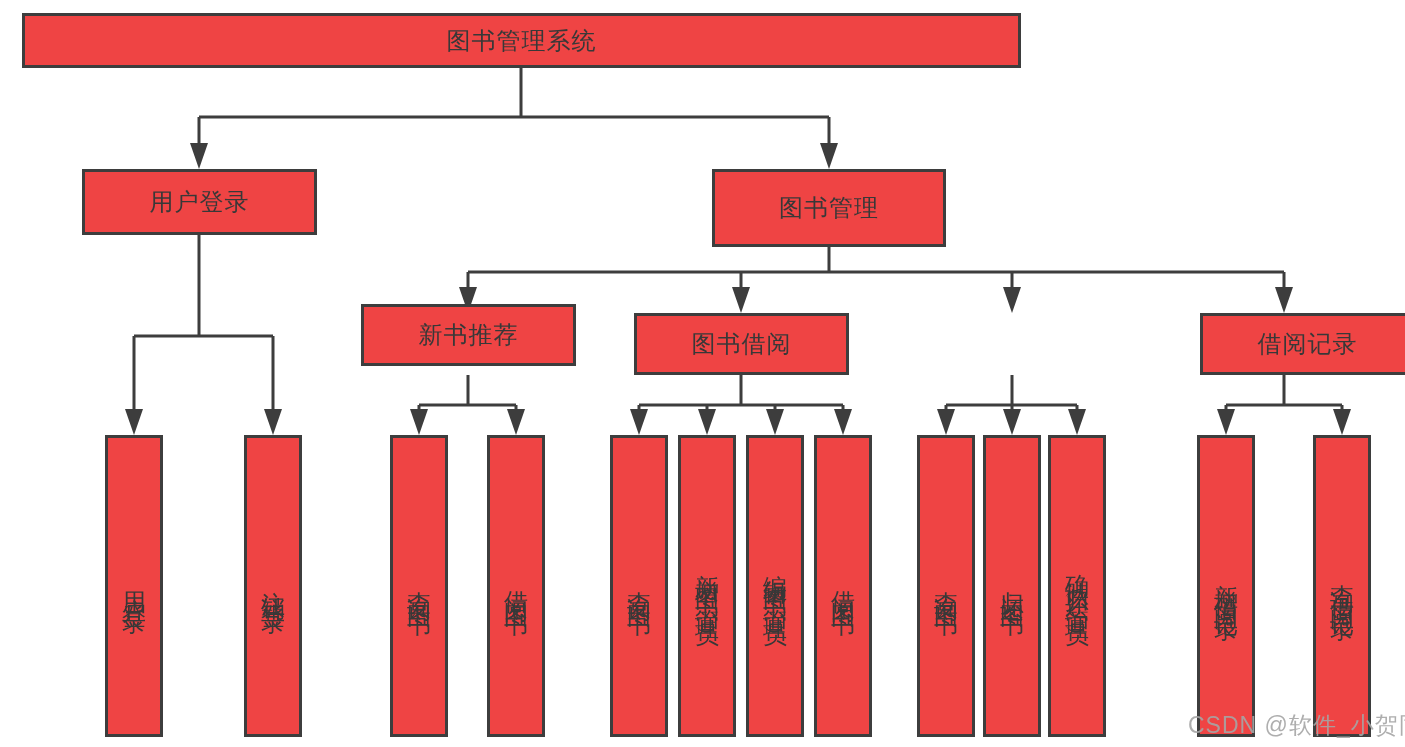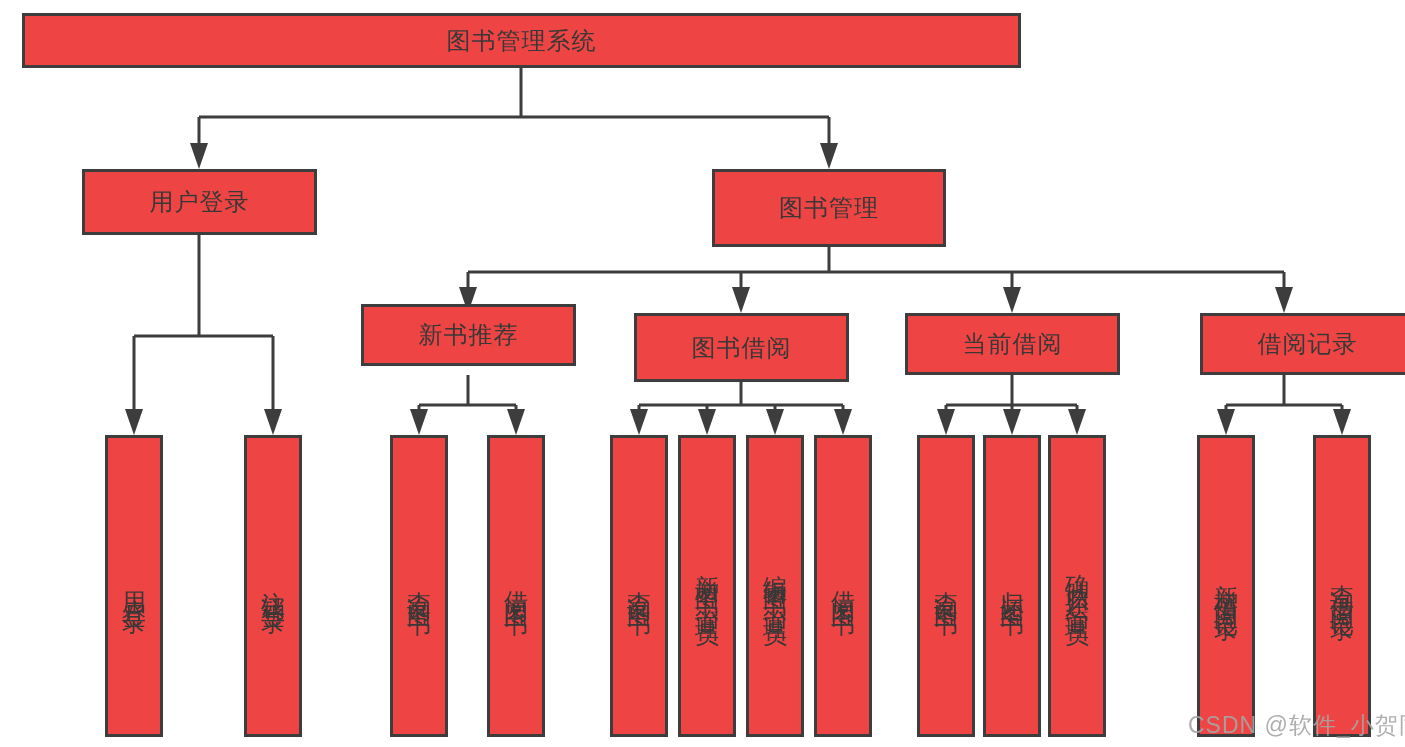--- a/index.html
+++ b/index.html
@@ -47,21 +47,21 @@
     writing-mode: vertical-rl;
     text-orientation: mixed;
     letter-spacing: 7px;
     line-height: 52px;
   }
   
   #n-root            { left: 22px;   top: 13px;  width: 999px; height: 55px; }
   #n-user-login      { left: 82px;   top: 169px; width: 235px; height: 66px; }
   #n-book-mgmt       { left: 712px;  top: 169px; width: 234px; height: 78px; }
   #n-new-book        { left: 361px;  top: 304px; width: 215px; height: 62px; }
-  #n-book-borrow     { left: 634px;  top: 313px; width: 215px; height: 69px; }
+  #n-book-borrow     { left: 634px;  top: 313px; width: 215px; height: 62px; }
   #n-current-borrow  { left: 905px;  top: 313px; width: 215px; height: 62px; }
   #n-borrow-record   { left: 1176px; top: 313px; width: 215px; height: 62px; margin-left: 24px; }
   .leaf              { top: 435px; width: 58px; height: 302px; }
   #l-user-login   { left: 105px; }
   #l-logout       { left: 244px; }
   #l-nb-query     { left: 390px; }
   #l-nb-borrow    { left: 487px; }
   #l-bb-query     { left: 610px; }
   #l-bb-add       { left: 678px; }
   #l-bb-edit      { left: 746px; }
@@ -123,21 +123,20 @@
     <path class="ah" d="M1342,435 L1333,409 H1351 Z"></path>
   </svg>
 
   <div class="node" id="n-root">图书管理系统</div>
 
   <div class="node" id="n-user-login">用户登录</div>
   <div class="node" id="n-book-mgmt">图书管理</div>
 
   <div class="node" id="n-new-book">新书推荐</div>
   <div class="node" id="n-book-borrow">图书借阅</div>
-  <div class="node" id="n-current-borrow">当前借阅</div>
   <div class="node" id="n-borrow-record">借阅记录</div>
 
   <div class="node vert leaf" id="l-user-login">用户登录</div>
   <div class="node vert leaf" id="l-logout">注销登录</div>
 
   <div class="node vert leaf" id="l-nb-query">查询图书</div>
   <div class="node vert leaf" id="l-nb-borrow">借阅图书</div>
 
   <div class="node vert leaf" id="l-bb-query">查询图书</div>
   <div class="node vert leaf" id="l-bb-add">新增图书（管理员）</div>

